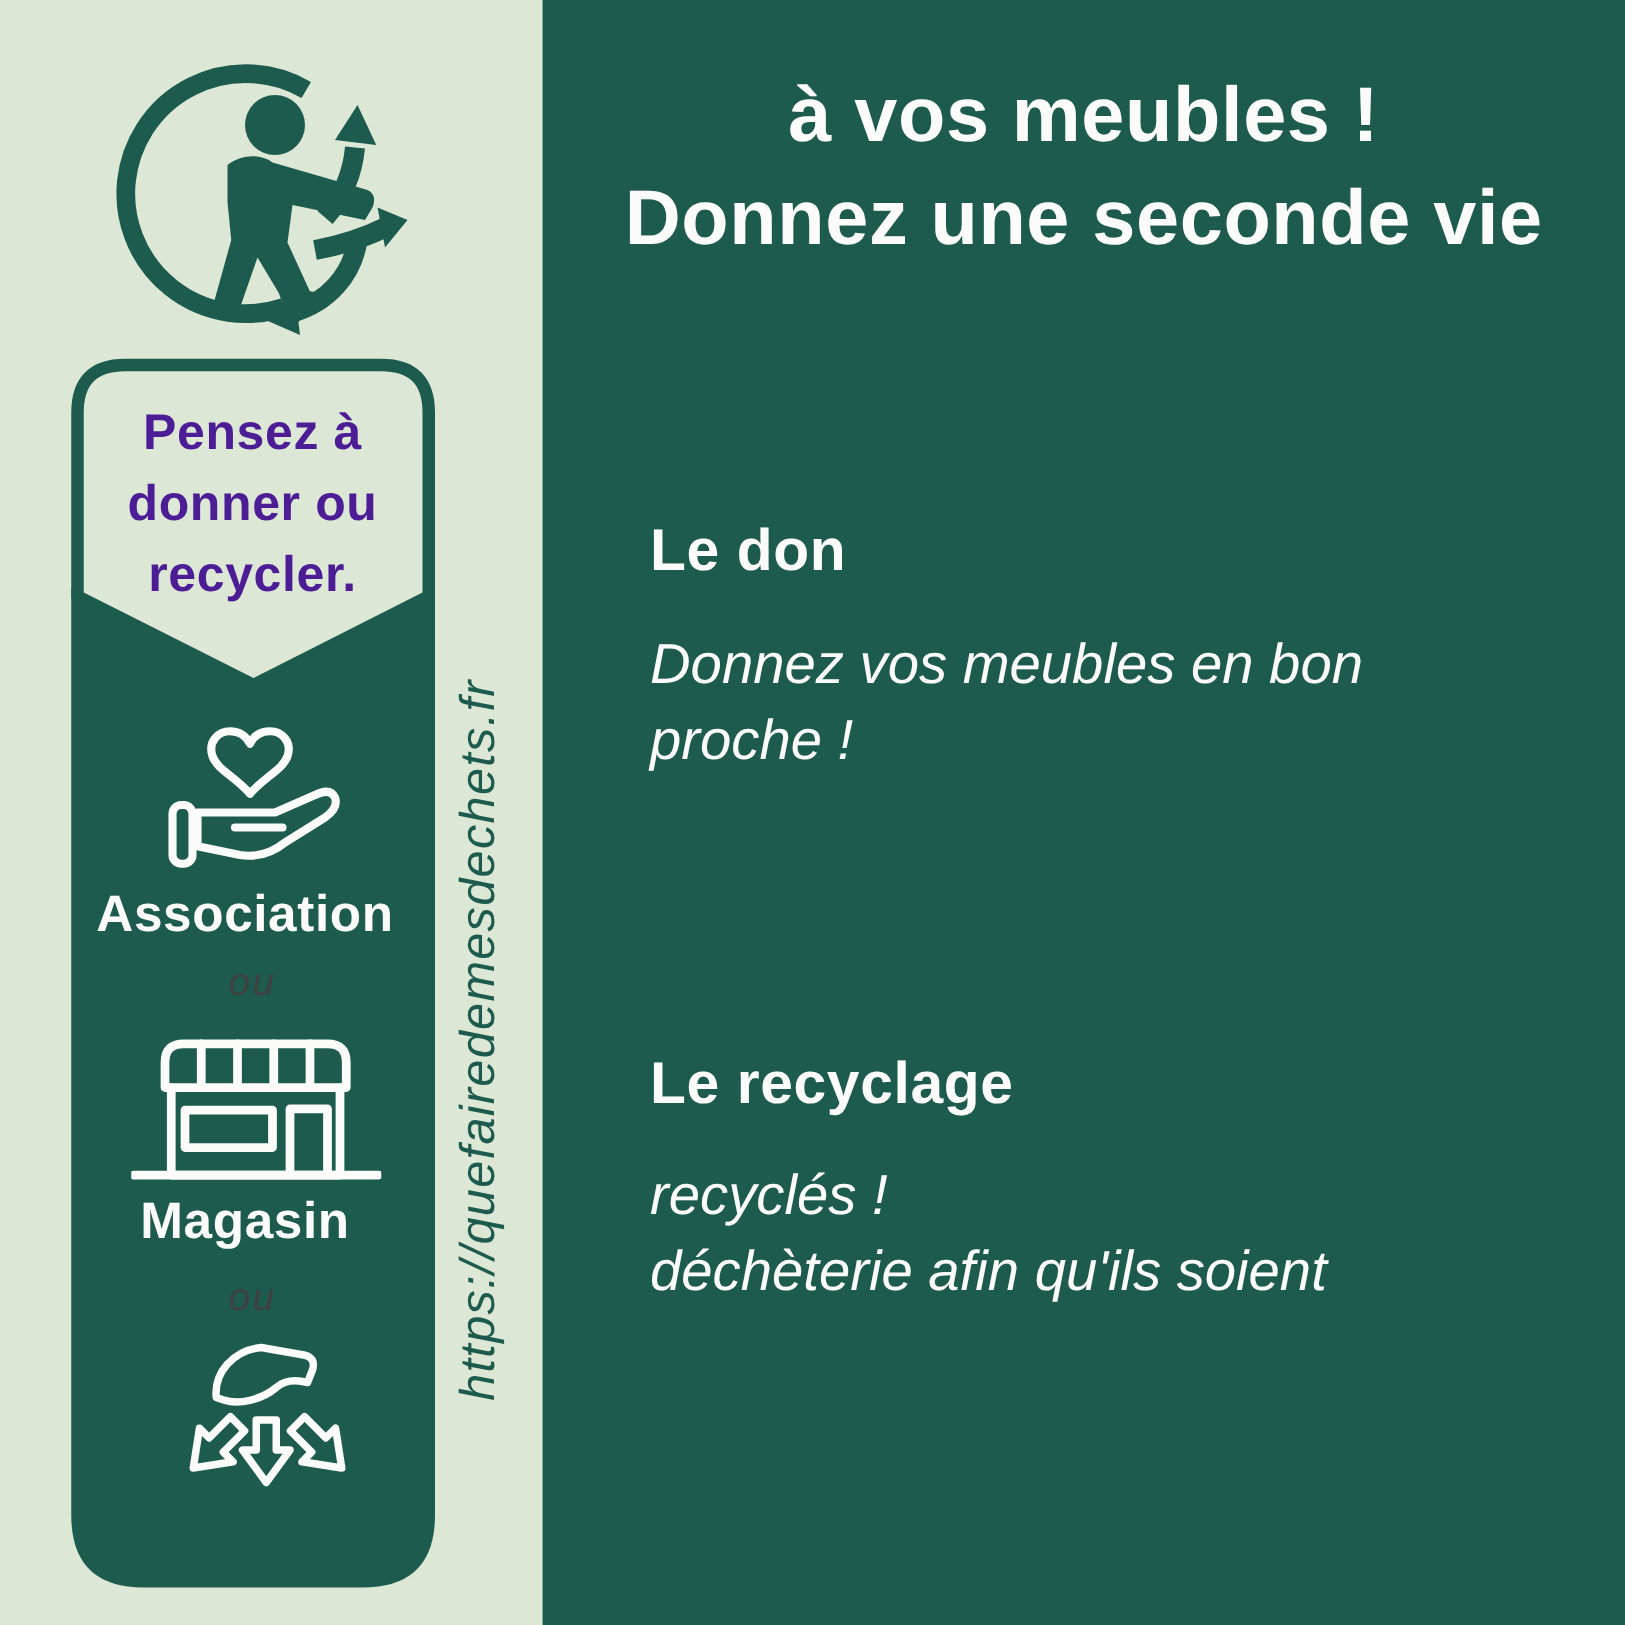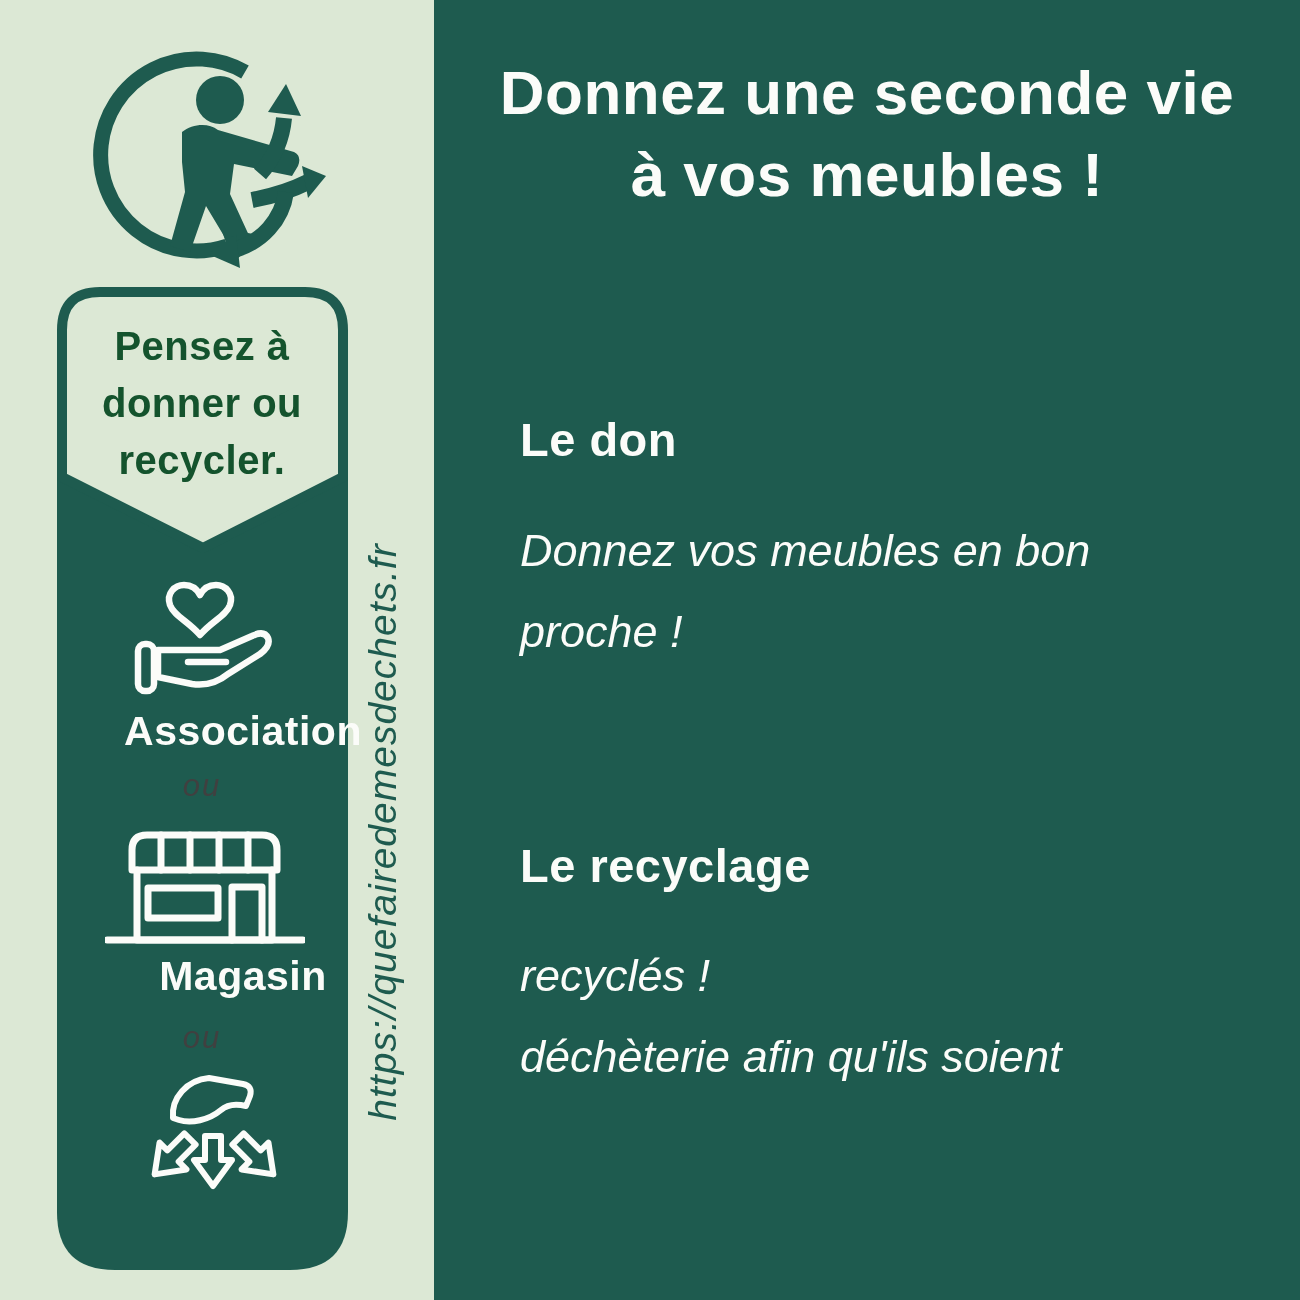--- a/index.html
+++ b/index.html
@@ -8,25 +8,25 @@
     font-family:"Liberation Sans", sans-serif;
     -webkit-font-smoothing:antialiased;
   }
   
   .left-col{position:absolute;left:0;top:0;width:434px;height:1300px;background:#dce8d5;}
   .triman{position:absolute;left:90px;top:42px;}
   .ribbon-svg{position:absolute;left:0;top:0;}
   .banner-text{
     position:absolute;left:57px;top:318px;width:290px;
     text-align:center;font-weight:700;font-size:40px;line-height:57px;
-    color:#14532d;letter-spacing:0.5px;
+    color:#4c1d95;letter-spacing:0.5px;
   }
   .opt-label{
     position:absolute;left:57px;width:278px;text-align:center;
-    color:#fbfcf9;font-weight:700;font-size:41px;letter-spacing:0.5px;margin-left:47px;
+    color:#fbfcf9;font-weight:700;font-size:41px;letter-spacing:0.5px;
   }
   .sep{
     position:absolute;left:57px;width:290px;text-align:center;
     color:#404040;font-style:italic;font-size:31px;letter-spacing:2px;
   }
   .icon-svg{position:absolute;}
   .url-vert{
     position:absolute;left:383px;top:832px;
     transform:translate(-50%,-50%) rotate(-90deg);
     white-space:nowrap;color:#1e5b4f;font-style:italic;font-size:39px;
@@ -37,21 +37,21 @@
   .title{
     position:absolute;left:0;top:52px;width:866px;text-align:center;
     color:#fbfcf9;font-weight:700;font-size:62px;line-height:82px;letter-spacing:0.5px;
   }
   .sec-h{
     position:absolute;left:86px;color:#fbfcf9;font-weight:700;font-size:47px;letter-spacing:0.5px;
   }
   .sec-b{
     position:absolute;left:86px;color:#fbfcf9;font-style:italic;font-size:45px;line-height:61px;
   }
-  .sec-b div{white-space:nowrap;margin-top:20px;}
+  .sec-b div{white-space:nowrap;}
   .s1h{top:412px;} .s1b{top:500px;}
   .s2h{top:838px;} .s2b{top:925px;}
 </style>
 </head>
 <body>
 
 <div class="canvas">
 
   <div class="left-col">
 
@@ -119,22 +119,22 @@
           <path d="M-8 -24 L8 -24 L8 0 L19 0 L0 26 L-19 0 L-8 0 Z"></path>
         </g>
       </g>
     </svg>
 
     <div class="url-vert">https://quefairedemesdechets.fr</div>
   </div>
 
   <div class="right-col">
     <div class="title">
+      <div>à vos meubles !</div>
       <div>Donnez une seconde vie</div>
-      <div>à vos meubles !</div>
     </div>
 
     <div class="sec-h s1h">Le don</div>
     <div class="sec-b s1b">
       <div>Donnez vos meubles en bon</div>
       <div>proche !</div>
     </div>
 
     <div class="sec-h s2h">Le recyclage</div>
     <div class="sec-b s2b">

